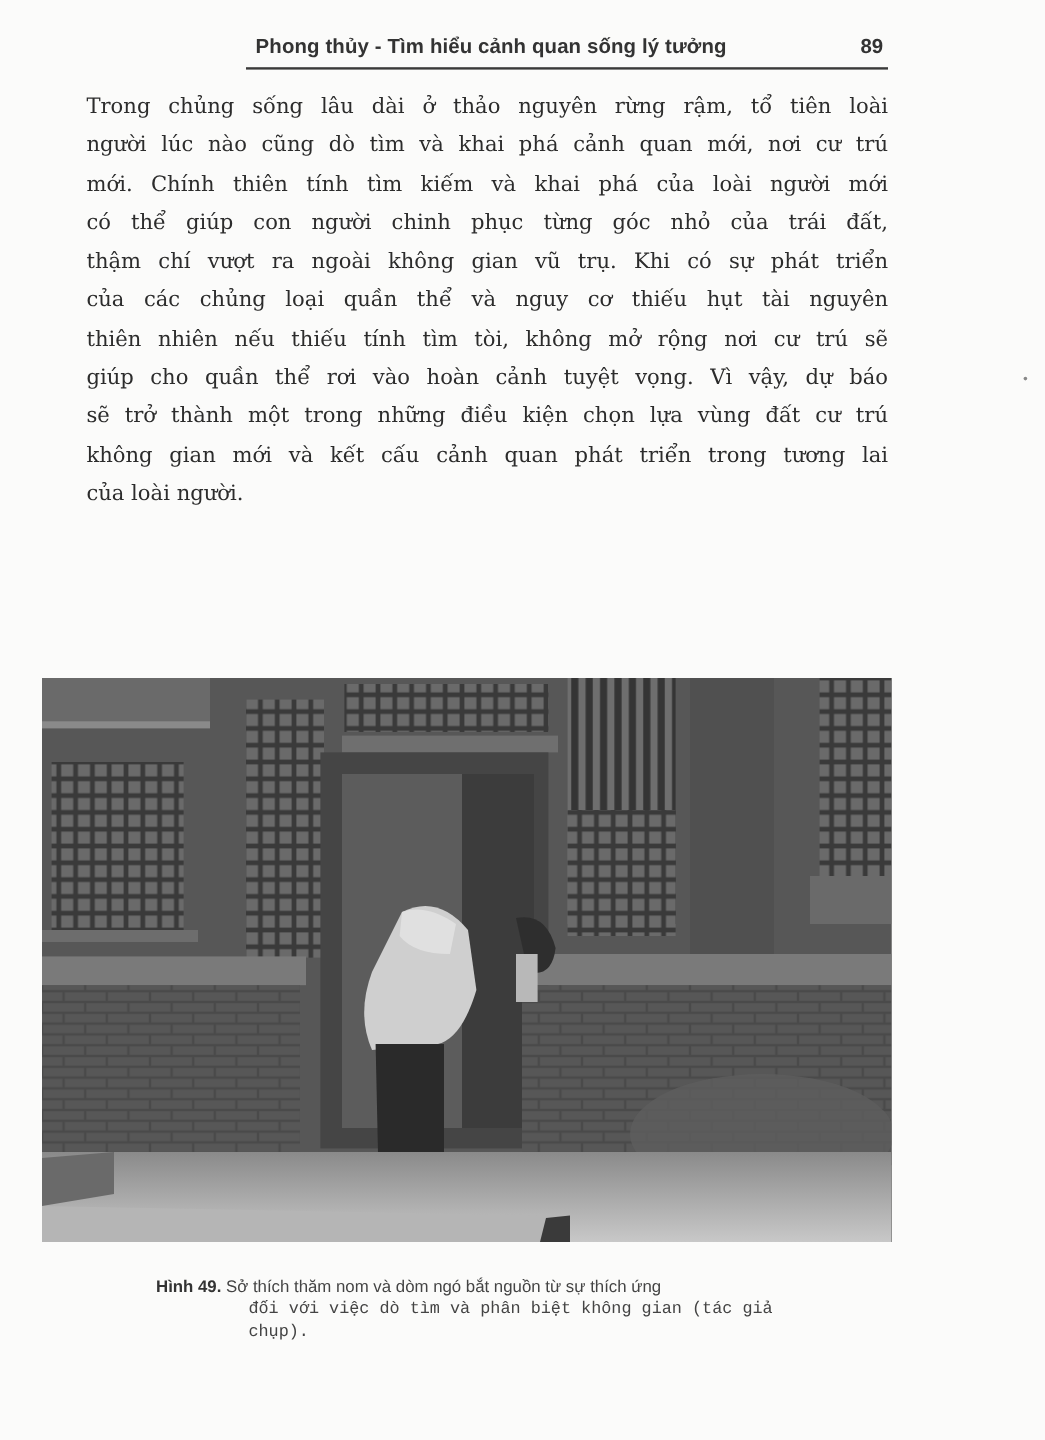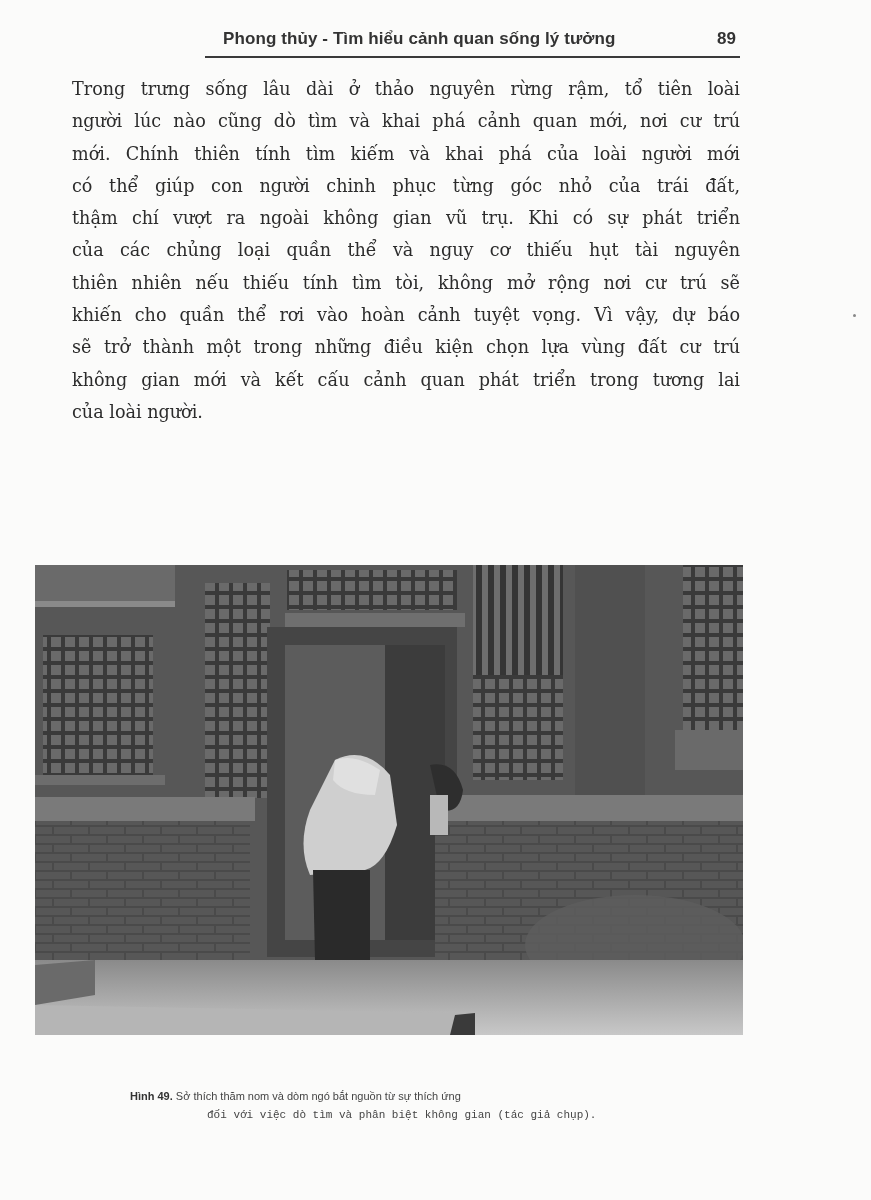--- a/index.html
+++ b/index.html
@@ -7,65 +7,64 @@
     width: 871px; height: 1200px; position: relative; overflow: hidden;
     background: #fbfbfa;
     color: #2a2a2a;
   }
   .header {
     position: absolute; left: 205px; top: 24px; width: 535px; height: 32px;
     border-bottom: 2px solid #3a3a3a;
     font-family: "Liberation Sans", sans-serif;
     font-weight: bold; font-size: 17px; color: #333;
   }
-  .header-title { position: absolute; left: 18px; top: 5px; letter-spacing: 0.1px; }
+  .header-title { position: absolute; left: 8px; top: 5px; letter-spacing: 0.1px; }
   .header-page { position: absolute; right: 4px; top: 5px; }
   .body-text {
     position: absolute; left: 28px; top: 70px; width: 712px;
     font-family: "DejaVu Serif", serif;
     font-size: 17.6px; line-height: 32.3px; color: #2c2c2c;
     text-align: justify;
   }
   .para { margin: 0; }
   .para.indent { text-indent: 44px; margin-top: 3px; }
   .line { display: block; text-align-last: justify; white-space: nowrap; }
   .line.last { text-align-last: left; }
   .photo {
     position: absolute; left: 35px; top: 565px; width: 708px; height: 470px;
     background: #4a4a4a; overflow: hidden;
   }
   .photo svg { display: block; }
   .caption {
     position: absolute; left: 130px; top: 1063px; width: 560px;
-    font-family: "Liberation Sans", sans-serif; font-size: 11px; line-height: 19px;
+    font-family: "Liberation Sans", sans-serif; font-size: 14px; line-height: 19px;
     color: #444;
-    margin-top: 24px;
   }
   .caption-label { font-weight: bold; color: #333; }
   .caption-line2 { display: block; padding-left: 77px; font-family: Liberation Mono, monospace; }
   .dust { position: absolute; width: 3px; height: 3px; border-radius: 50%; background: #888; }
 </style>
 </head>
 <body>
 
 <div class="header">
   <span class="header-title">Phong thủy - Tìm hiểu cảnh quan sống lý tưởng</span>
   <span class="header-page">89</span>
 </div>
 
 <div class="body-text">
   <p class="para indent">
-    <span class="line">Trong trưng sống lâu dài ở thảo nguyên rừng rậm, tổ tiên loài</span>
+    <span class="line">Trong chủng sống lâu dài ở thảo nguyên rừng rậm, tổ tiên loài</span>
     <span class="line">người lúc nào cũng dò tìm và khai phá cảnh quan mới, nơi cư trú</span>
     <span class="line">mới. Chính thiên tính tìm kiếm và khai phá của loài người mới</span>
     <span class="line">có thể giúp con người chinh phục từng góc nhỏ của trái đất,</span>
     <span class="line">thậm chí vượt ra ngoài không gian vũ trụ. Khi có sự phát triển</span>
     <span class="line">của các chủng loại quần thể và nguy cơ thiếu hụt tài nguyên</span>
     <span class="line">thiên nhiên nếu thiếu tính tìm tòi, không mở rộng nơi cư trú sẽ</span>
-    <span class="line">khiến cho quần thể rơi vào hoàn cảnh tuyệt vọng. Vì vậy, dự báo</span>
+    <span class="line">giúp cho quần thể rơi vào hoàn cảnh tuyệt vọng. Vì vậy, dự báo</span>
     <span class="line">sẽ trở thành một trong những điều kiện chọn lựa vùng đất cư trú</span>
     <span class="line">không gian mới và kết cấu cảnh quan phát triển trong tương lai</span>
     <span class="line last">của loài người.</span>
   </p>
 </div>
 
 <div class="photo" title="Black-and-white photo of a person in a light jacket leaning to peer through a gap by a doorway of a traditional Chinese building with latticed windows and brick base">
   <svg width="708" height="470" viewBox="0 0 708 470" xmlns="http://www.w3.org/2000/svg">
     <defs>
       <pattern id="lattice" width="14" height="14" patternUnits="userSpaceOnUse">

